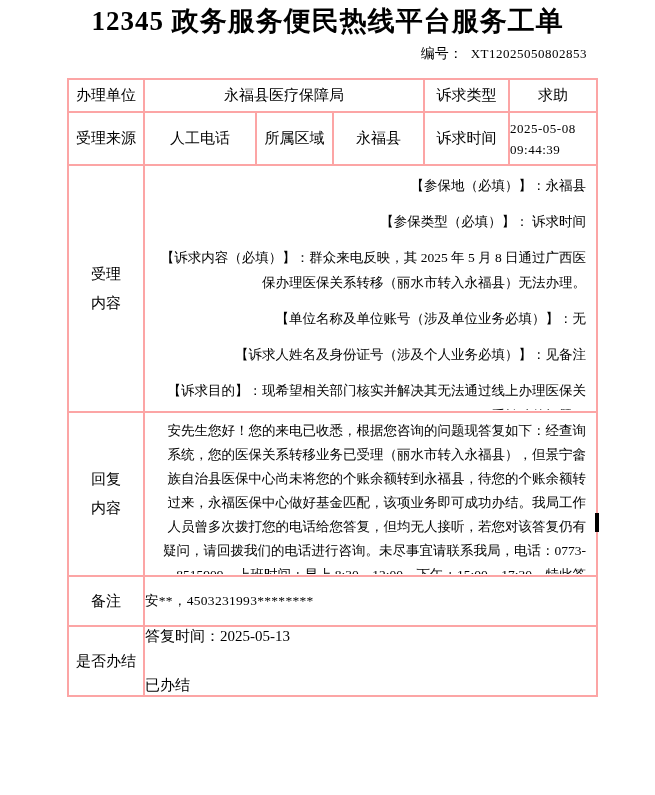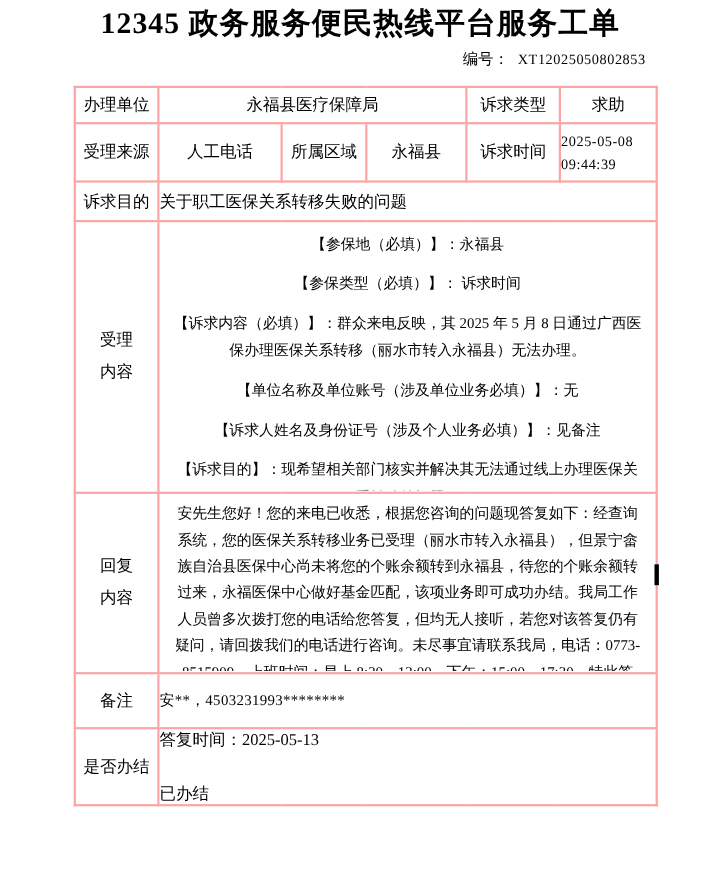--- a/index.html
+++ b/index.html
@@ -27,21 +27,21 @@
   table.workorder td{
     border:2px solid #fca5a5;
     padding:0;
     vertical-align:middle;
     font-size:15px;
     overflow:hidden;
   }
   td.lbl{text-align:center;}
   td.val{text-align:center;}
   td.num{text-align:center;font-size:13px;letter-spacing:0.5px;}
-  td.content{vertical-align:top;text-align:center;}
+  td.content{vertical-align:top;text-align:right;}
   .dt{font-size:13px;line-height:21px;letter-spacing:0.5px;}
   .twoline div{line-height:15px;}
   .twoline div+div{margin-top:14px;}
   .cellbox{padding:6px 10px 0 10px;font-size:13.5px;line-height:25px;}
   .cellbox .para{margin:0 0 11px 0;}
   .replybox{padding:5px 10px 0 10px;font-size:13.5px;line-height:24px;height:155px;overflow:hidden;}
   .acceptbox{height:237px;overflow:hidden;}
   .leftpad{padding-left:12px;text-align:left;font-size:14px;}
   .donebox{padding:8px 10px 0 12px;font-size:13.5px;text-align:left;vertical-align:top;}
   .donebox .line1{margin-bottom:30px;}
@@ -81,24 +81,20 @@
     <td class="lbl">所属区域</td>
     <td class="val">永福县</td>
     <td class="lbl">诉求时间</td>
     <td>
       <div class="dt">2025-05-08</div>
       <div class="dt">09:44:39</div>
     </td>
   </tr>
 
 
-  <tr style="height:36px">
-    <td class="lbl">诉求目的</td>
-    <td class="leftpad" colspan="5">关于职工医保关系转移失败的问题</td>
-  </tr>
 
   <tr style="height:247px">
     <td class="lbl twoline">
       <div>受理</div>
       <div>内容</div>
     </td>
     <td class="content" colspan="5">
       <div class="cellbox acceptbox">
         <div class="para">【参保地（必填）】：永福县</div>
         <div class="para">【参保类型（必填）】： 诉求时间</div>

